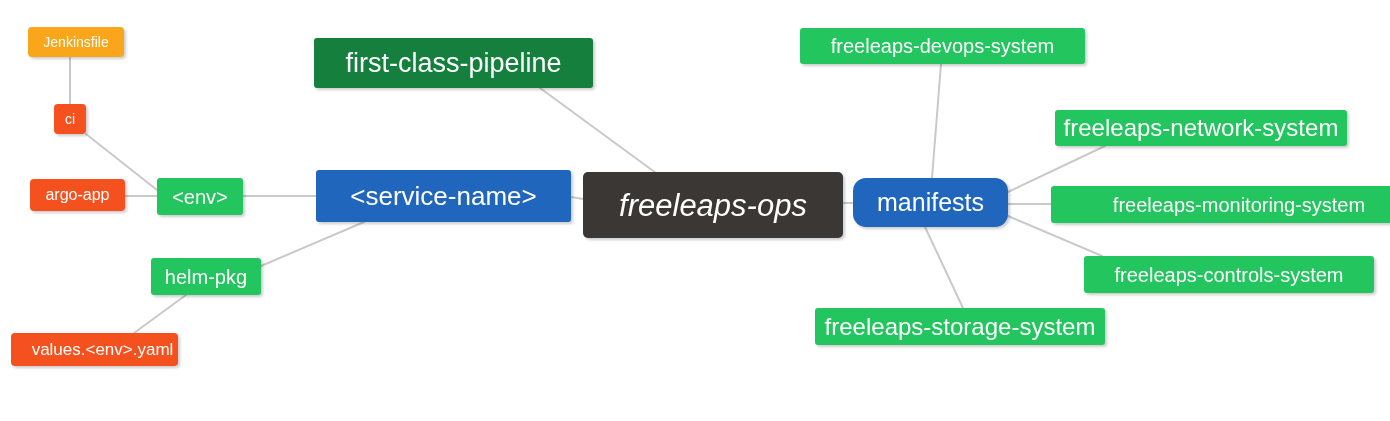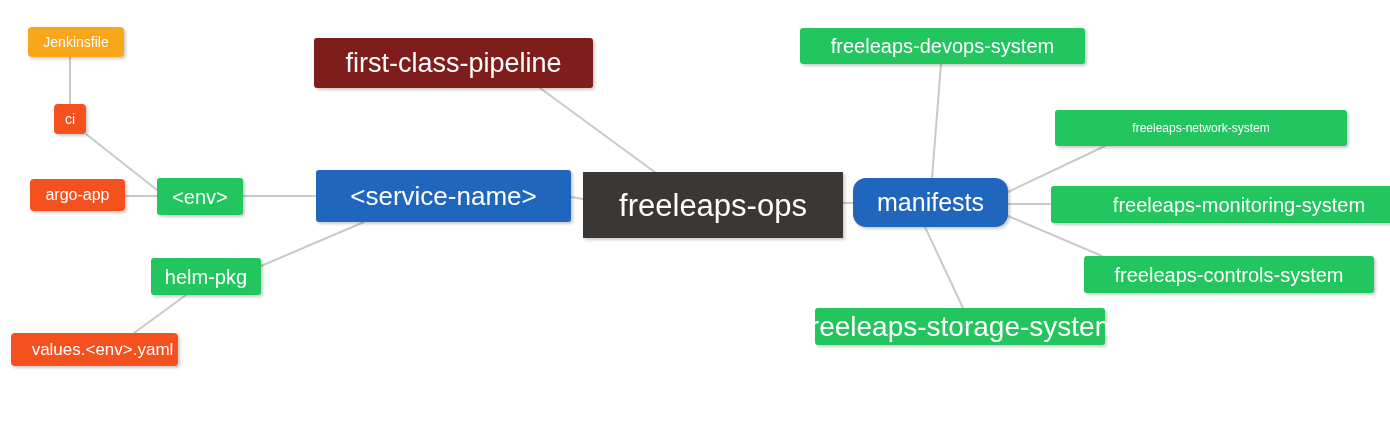--- a/index.html
+++ b/index.html
@@ -30,21 +30,22 @@
     align-items: center;
     justify-content: center;
     color: #ffffff;
     border-radius: 3px;
     white-space: nowrap;
     box-shadow: 2px 2px 3px rgba(0,0,0,0.20);
     letter-spacing: 0px;
     line-height: 1;
   }
   .node.root {
-    border-radius: 0;
+    border-radius: 5px;
+    font-style: italic;
   }
   .node.small {
     border-radius: 4px;
   }
 </style>
 </head>
 <body>
 
 <div id="canvas">
   <svg id="edges" viewBox="0 0 1390 421" xmlns="http://www.w3.org/2000/svg">
@@ -63,21 +64,21 @@
       <line x1="1008" y1="216" x2="1102" y2="256" stroke="#c9c9c9" stroke-width="2" stroke-linecap="round"></line>
       <line x1="925" y1="227" x2="963" y2="308" stroke="#c9c9c9" stroke-width="2" stroke-linecap="round"></line>
     </svg>
   <div id="node-layer">
       <div class="node root" style="left: 583px; top: 172px; width: 260px; height: 66px; background: rgb(59, 55, 53); font-size: 31px;">
         <span>freeleaps-ops</span>
       </div>
       <div class="node" style="left: 316px; top: 170px; width: 255px; height: 52px; background: rgb(31, 102, 188); font-size: 26px;">
         <span>&lt;service-name&gt;</span>
       </div>
-      <div class="node" style="left: 314px; top: 38px; width: 279px; height: 50px; background: #7f1d1d; font-size: 27px; text-align: center;">
+      <div class="node" style="left: 314px; top: 38px; width: 279px; height: 50px; background: #15803d; font-size: 27px; text-align: center;">
         <span>first-class-pipeline</span>
       </div>
       <div class="node" style="left: 853px; top: 178px; width: 155px; height: 49px; background: rgb(31, 102, 188); font-size: 25px; border-radius: 13px;">
         <span>manifests</span>
       </div>
       <div class="node" style="left: 157px; top: 178px; width: 86px; height: 37px; background: rgb(34, 197, 94); font-size: 20px;">
         <span>&lt;env&gt;</span>
       </div>
       <div class="node" style="left: 151px; top: 258px; width: 110px; height: 37px; background: rgb(34, 197, 94); font-size: 20px;">
         <span>helm-pkg</span>
@@ -90,26 +91,26 @@
       </div>
       <div class="node small" style="left: 30px; top: 179px; width: 95px; height: 32px; background: rgb(244, 81, 30); font-size: 16px;">
         <span>argo-app</span>
       </div>
       <div class="node small" style="left: 11px; top: 333px; width: 167px; height: 33px; background: rgb(244, 81, 30); font-size: 17px; padding-left: 16px;">
         <span>values.&lt;env&gt;.yaml</span>
       </div>
       <div class="node" style="left: 800px; top: 28px; width: 285px; height: 36px; background: rgb(34, 197, 94); font-size: 20px;">
         <span>freeleaps-devops-system</span>
       </div>
-      <div class="node" style="left: 1055px; top: 110px; width: 292px; height: 36px; background: rgb(34, 197, 94); font-size: 12px; justify-content: center;">
+      <div class="node" style="left: 1055px; top: 110px; width: 292px; height: 36px; background: rgb(34, 197, 94); font-size: 24px; justify-content: center;">
         <span>freeleaps-network-system</span>
       </div>
       <div class="node" style="left: 1051px; top: 186px; width: 376px; height: 37px; background: rgb(34, 197, 94); font-size: 20px;">
         <span>freeleaps-monitoring-system</span>
       </div>
       <div class="node" style="left: 1060px; top: 256px; width: 290px; height: 37px; background: rgb(34, 197, 94); font-size: 20px; margin-left: 24px;">
         <span>freeleaps-controls-system</span>
       </div>
-      <div class="node" style="left: 815px; top: 308px; width: 290px; height: 37px; background: rgb(34, 197, 94); font-size: 28px;">
+      <div class="node" style="left: 815px; top: 308px; width: 290px; height: 37px; background: rgb(34, 197, 94); font-size: 24px;">
         <span>freeleaps-storage-system</span>
       </div>
     </div>
 </div>
 
 </body></html>

